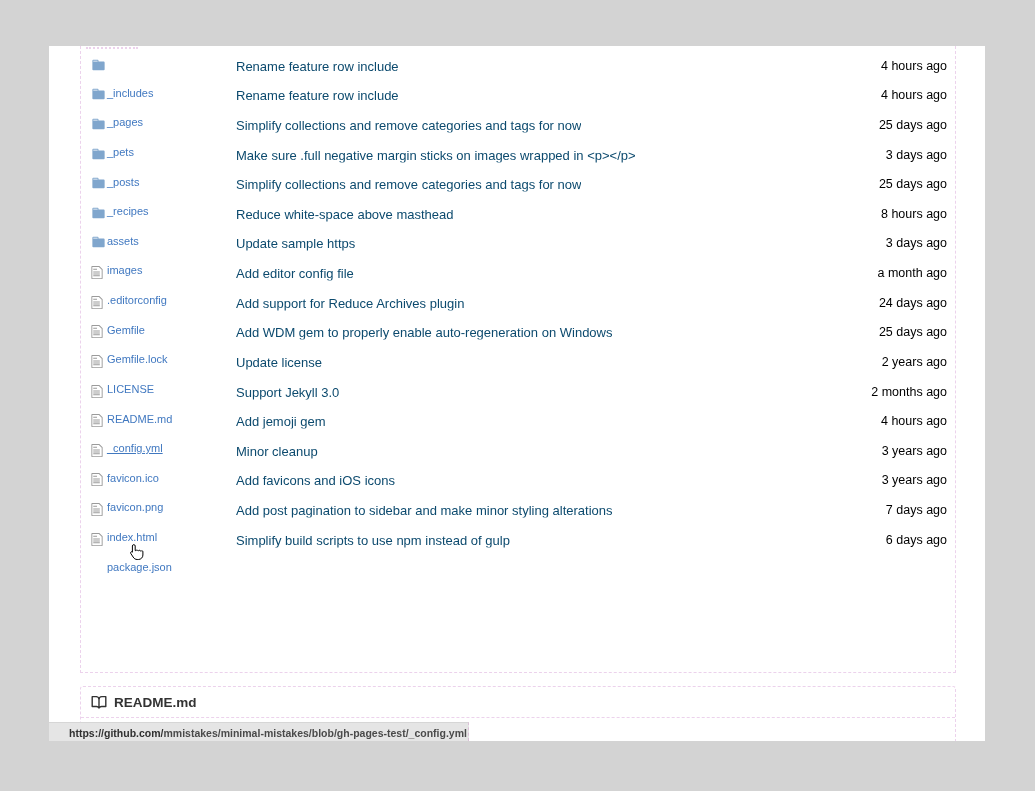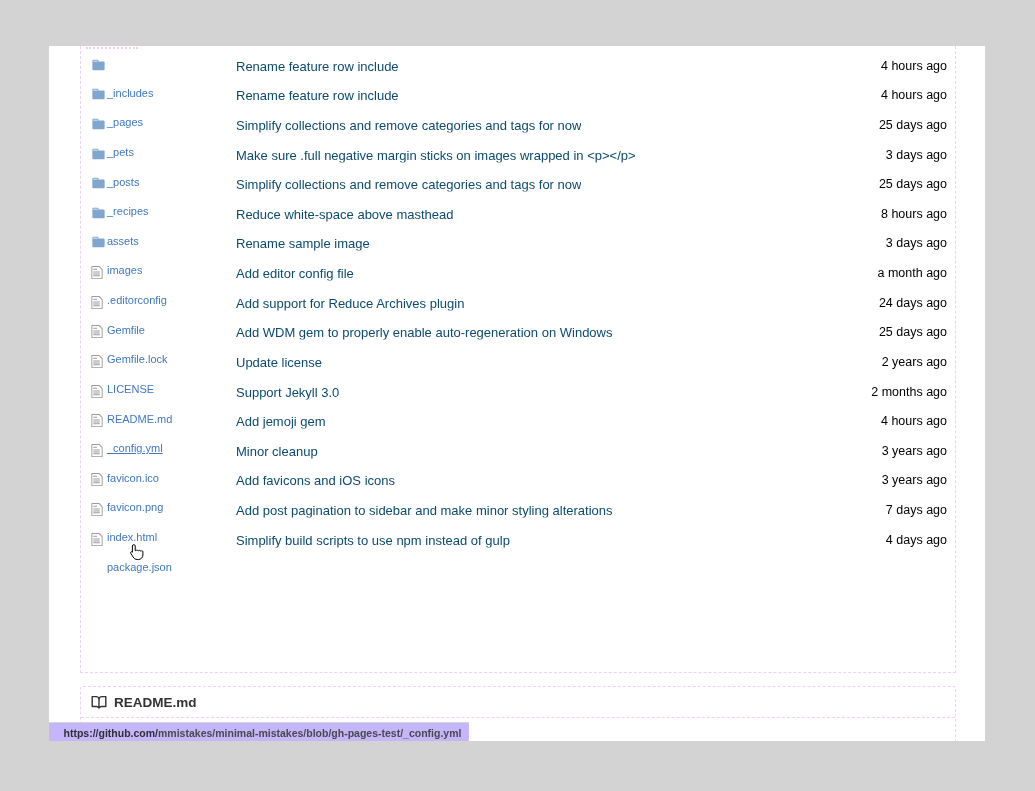--- a/index.html
+++ b/index.html
@@ -27,23 +27,23 @@
 
   
   .readme-box{position:absolute;left:31px;top:640px;width:876px;height:55px;
     border:1px dashed #ecd2ec;border-bottom:none;border-radius:3px 3px 0 0;box-sizing:border-box;background:#fff;}
   .readme-header{height:31px;display:flex;align-items:center;gap:7px;padding-left:10px;
     border-bottom:1px dashed #ecd2ec;box-sizing:border-box;}
   .readme-header .book{line-height:0;}
   .readme-title{font-size:13.5px;font-weight:bold;color:#333333;}
 
   
-  .statusbar{position:absolute;left:49px;top:722px;width:420px;height:19px;background:#c4b5fd;
+  .statusbar{position:absolute;left:49px;top:722px;width:420px;height:19px;background:#e5e5e5;
     border-top:1px solid #d6d6d6;border-right:1px dashed #dcc0d8;box-sizing:border-box;
-    line-height:18px;padding-left:8px;white-space:nowrap;z-index:6;text-align:center;}
+    line-height:18px;padding-left:20px;white-space:nowrap;z-index:6;}
   .statusbar .domain{font-size:10.5px;font-weight:bold;color:#303030;}
   .statusbar .path{font-size:10.5px;font-weight:600;color:#4a4a4a;}
 
   
   .cursor{position:absolute;left:80px;top:497px;z-index:9;line-height:0;}
 </style>
 </head>
 <body>
 
 <div class="page">
@@ -117,21 +117,21 @@
     <span class="age">8 hours ago</span>
   </div>
         <div class="row">
     <span class="icon">
       <svg viewBox="0 0 14 16" width="15" height="14">
               <path fill="#80a6cd" d="M13 4H7V3c0-.66-.31-1-1-1H1c-.55 0-1 .45-1 1v10c0 .55.45 1 1 1h12c.55 0 1-.45 1-1V5c0-.55-.45-1-1-1zM6 4H1V3h5v1z"></path>
             </svg>
     </span>
 
     <a class="name" href="#">images</a>
-    <a class="msg" href="#">Rename sample image</a>
+    <a class="msg" href="#">Update sample https</a>
     <span class="age">3 days ago</span>
   </div>
         <div class="row">
 
     <span class="icon">
       <svg viewBox="0 0 12 16" width="12" height="15">
               <path fill="#9b9b9b" d="M6 5H2V4h4v1zM2 8h7V7H2v1zm0 2h7V9H2v1zm0 2h7v-1H2v1zm10-7.5V14c0 .55-.45 1-1 1H1c-.55 0-1-.45-1-1V2c0-.55.45-1 1-1h7.5L12 4.5zM11 5L8 2H1v12h10V5z"></path>
             </svg>
     </span>
     <a class="name" href="#">.editorconfig</a>
@@ -228,21 +228,21 @@
   </div>
         <div class="row">
 
     <span class="icon">
       <svg viewBox="0 0 12 16" width="12" height="15">
               <path fill="#9b9b9b" d="M6 5H2V4h4v1zM2 8h7V7H2v1zm0 2h7V9H2v1zm0 2h7v-1H2v1zm10-7.5V14c0 .55-.45 1-1 1H1c-.55 0-1-.45-1-1V2c0-.55.45-1 1-1h7.5L12 4.5zM11 5L8 2H1v12h10V5z"></path>
             </svg>
     </span>
     <a class="name" href="#">package.json</a>
     <a class="msg" href="#">Simplify build scripts to use npm instead of gulp</a>
-    <span class="age">4 days ago</span>
+    <span class="age">6 days ago</span>
   </div>
       </div>
   </div>
 
   <div class="readme-box">
     <div class="readme-header">
       <span class="book">
         <svg viewBox="0 0 16 16" width="16" height="15">
             <path fill="#333333" d="M0 1.75A.75.75 0 0 1 .75 1h4.253c1.227 0 2.317.59 3 1.501A3.743 3.743 0 0 1 11.006 1h4.245a.75.75 0 0 1 .75.75v10.5a.75.75 0 0 1-.75.75h-4.507a2.25 2.25 0 0 0-1.591.659l-.622.621a.75.75 0 0 1-1.06 0l-.622-.621A2.25 2.25 0 0 0 5.258 13H.75a.75.75 0 0 1-.75-.75Zm7.251 10.324.004-5.073-.002-2.253A2.25 2.25 0 0 0 5.003 2.5H1.5v9h3.757a3.75 3.75 0 0 1 1.994.574ZM8.755 4.75l-.004 7.322a3.752 3.752 0 0 1 1.992-.572H14.5v-9h-3.495a2.25 2.25 0 0 0-2.25 2.25Z"></path>
           </svg>

